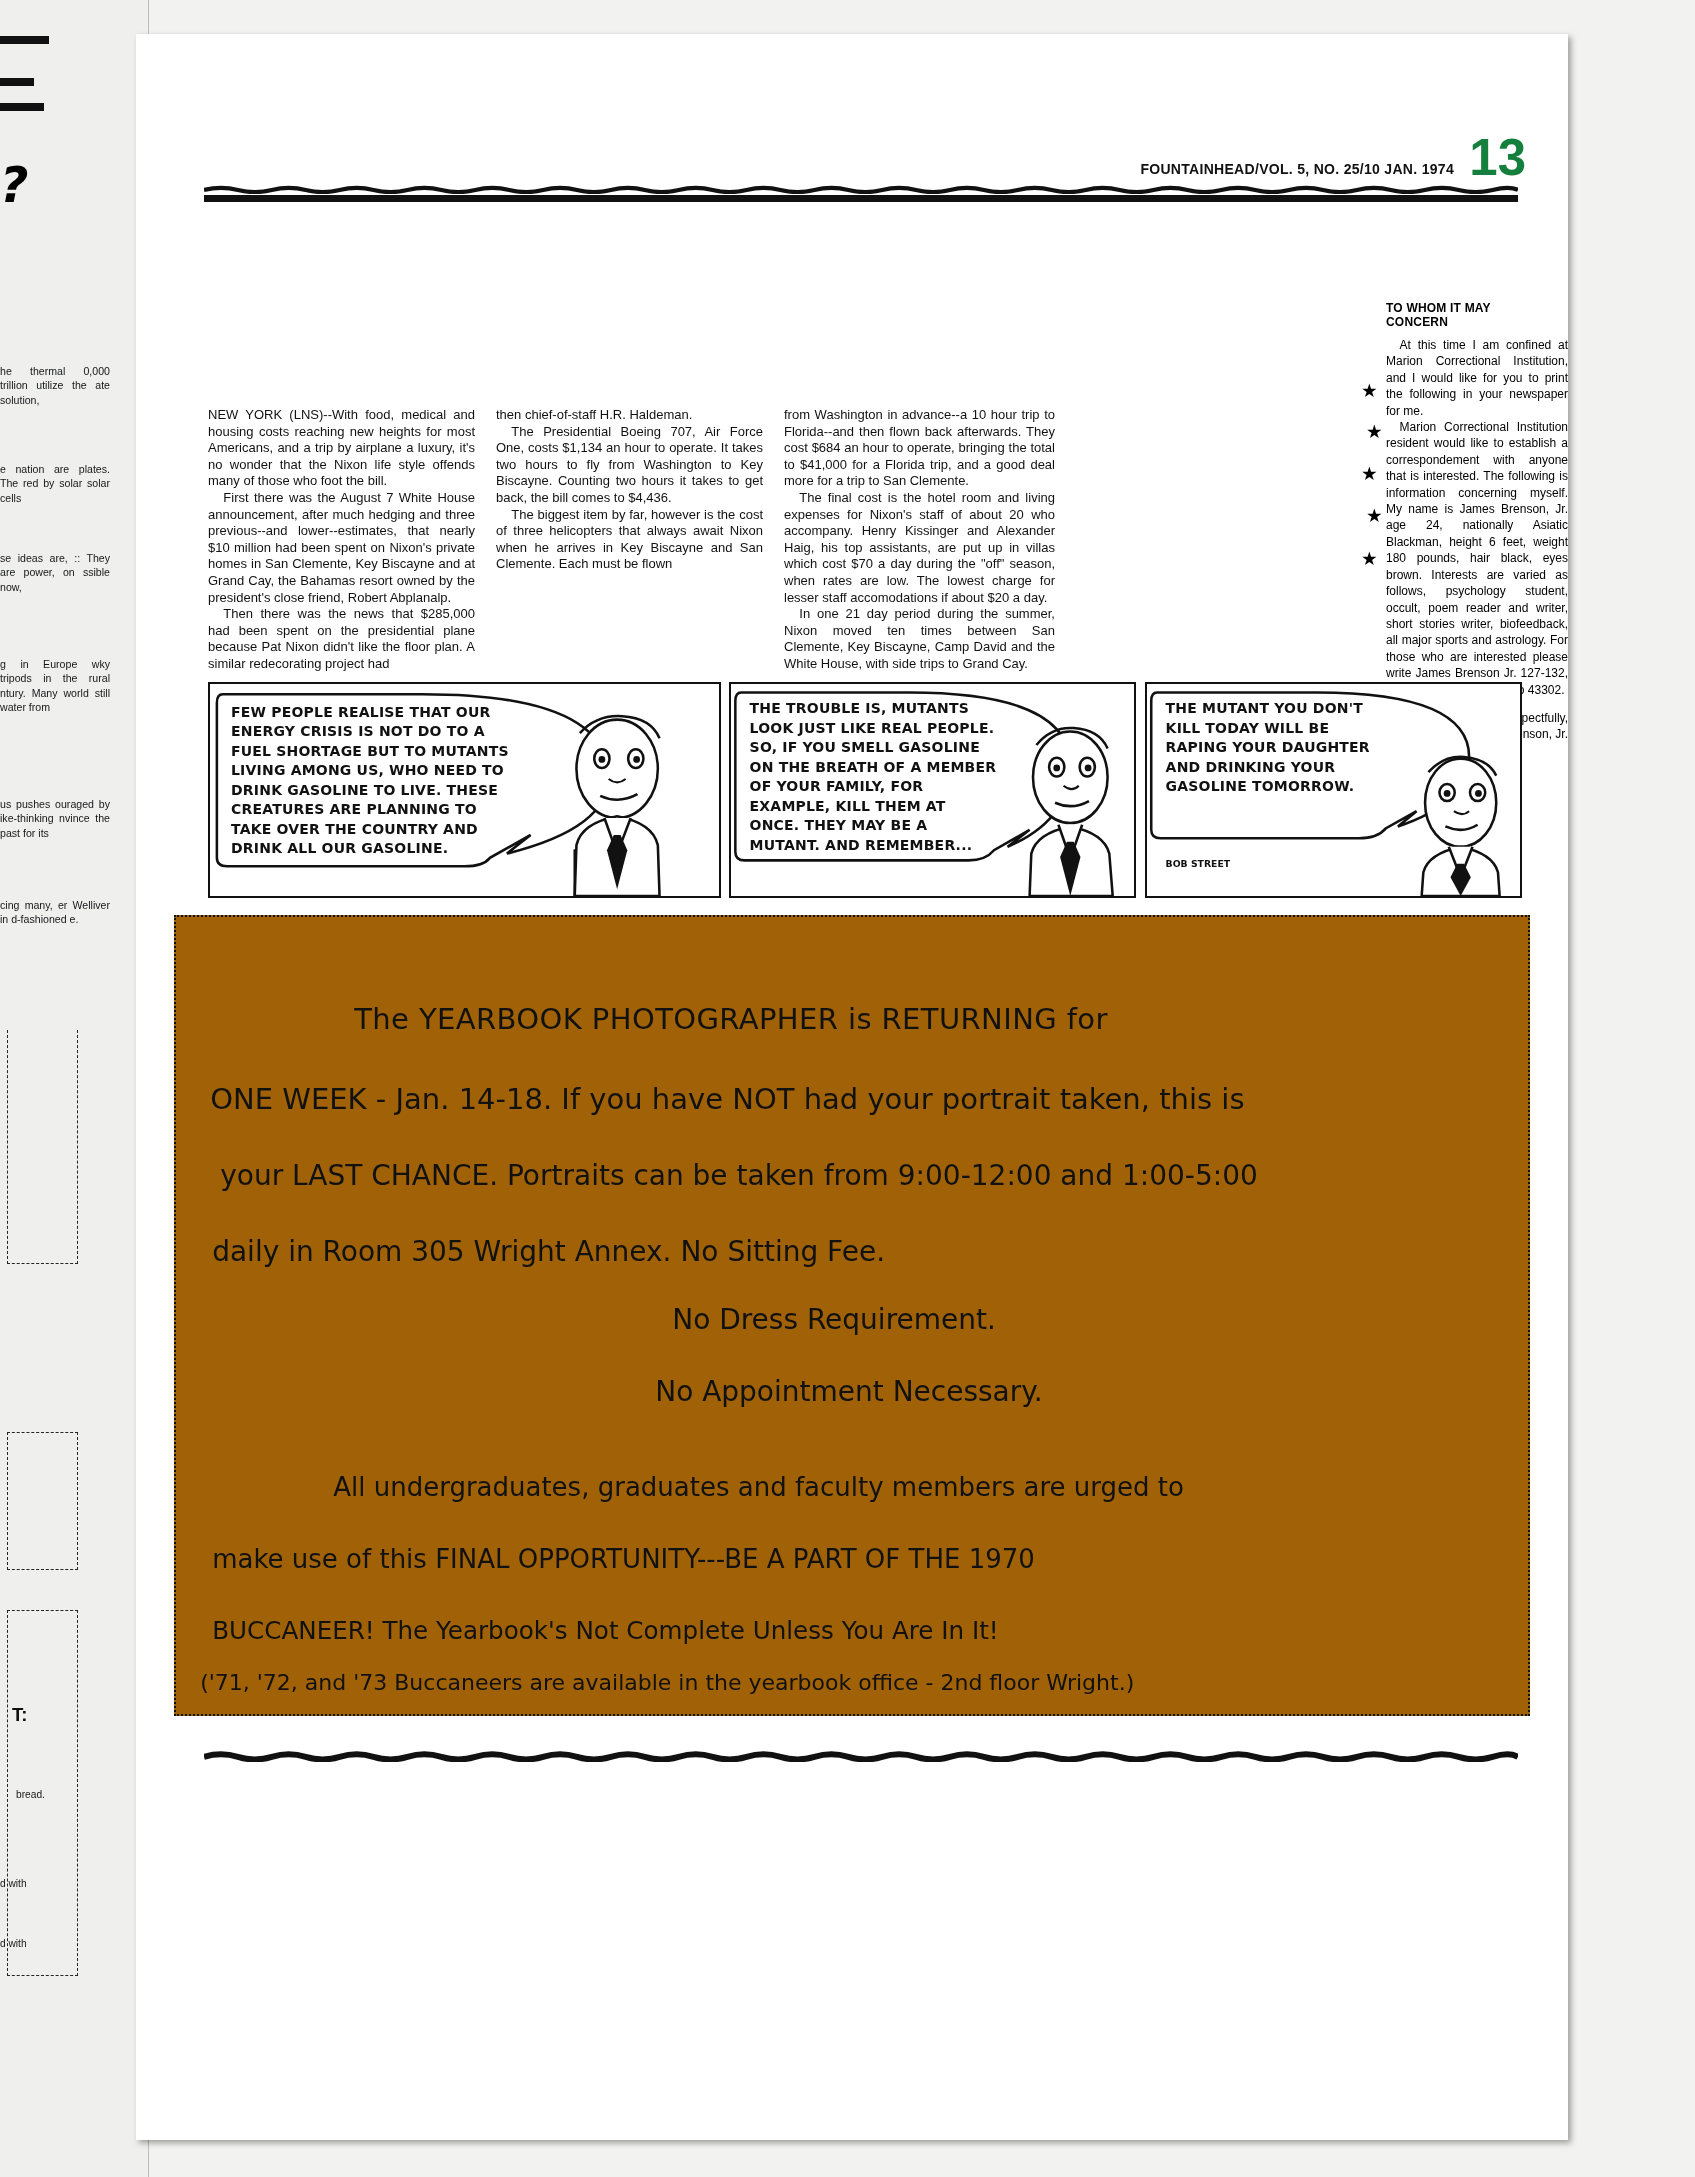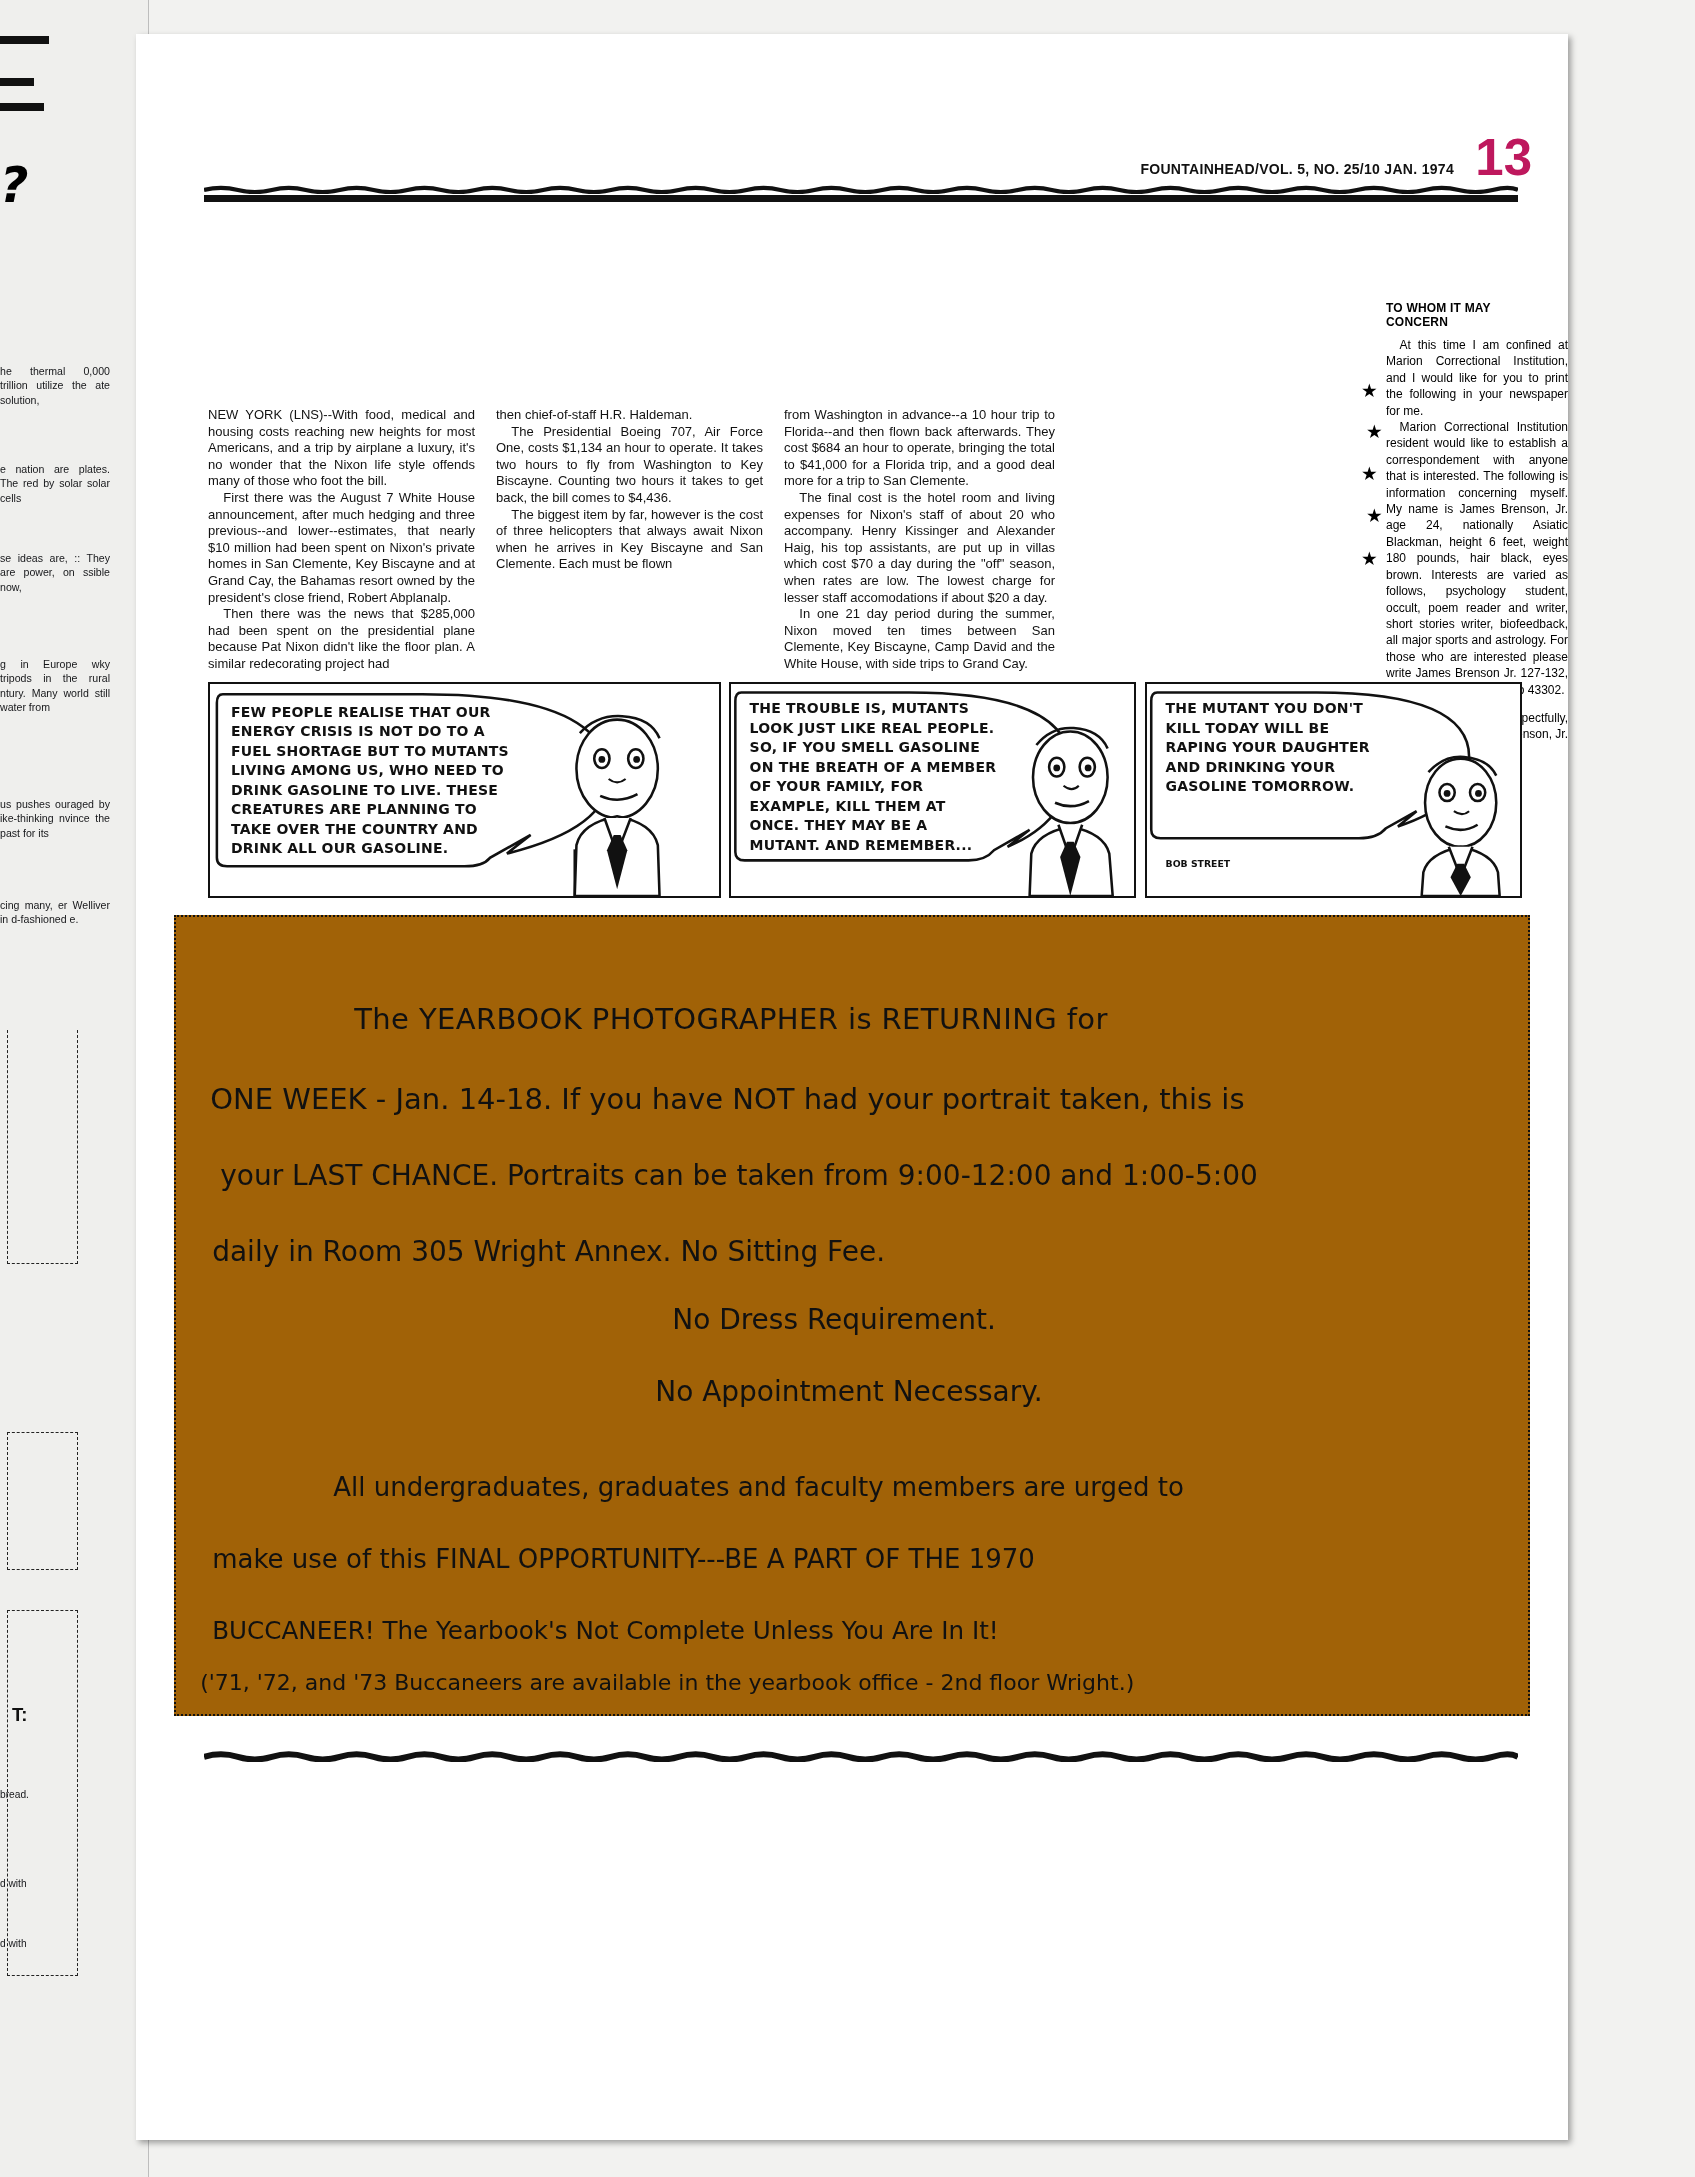--- a/index.html
+++ b/index.html
@@ -83,25 +83,25 @@
     position: absolute;
     right: 17px;
     top: 110px;
     font-size: 14px;
     letter-spacing: 0.3px;
     color: #111;
     font-weight: 600;
   }
   .pagenum {
     position: absolute;
-    right: 3px;
+    right: 9px;
     top: 81px;
     font-size: 51px;
     font-weight: bold;
-    color: #be185d;
+    color: #15803d;
     font-family: "Liberation Sans", sans-serif;
     line-height: 51px;
   }
   .rule-thick {
     position: absolute;
     left: 34px;
     width: 1314px;
     height: 6px;
     background: #111;
   }
@@ -238,21 +238,21 @@
     <div class="lbigtext" style="left:17px; top:1120px; font-size:12.7px; font-weight:normal;">res)</div>
     <div class="lbigtext" style="left:17px; top:1144px; font-size:12.7px; font-weight:normal;">20)</div>
     <div class="lbigtext" style="left:6.8px; top:1174px; font-size:12.7px; font-weight:normal;">harles</div>
     <div class="lbox" style="top:1030px; width:69px; height:233px; border-top:none;"></div>
 
     <div class="lbigtext" style="left:12px; top:1492px;">and</div>
     <div class="lbox" style="top:1432px; width:69px; height:136px;"></div>
 
     <div class="lbox" style="top:1610px; width:69px; height:364px;"></div>
     <div class="lbigtext" style="left:12px; top:1704px;">T:</div>
-    <div class="lfrag" style="top:1788px; width:59px; font-size:10.2px;">bread.</div>
+    <div class="lfrag" style="top:1788px; width:59px; font-size:10.2px;padding-left:16px;">bread.</div>
     <div class="lfrag" style="top:1877px; width:59px; font-size:10.2px;">d with</div>
     <div class="lfrag" style="top:1937px; width:59px; font-size:10.2px;">d with</div>
   </div>
 
   <div id="sheet">
     <div id="sheet-inner">
 
       <div class="pagenum">13</div>
       <div class="masthead" style="right:81px;">FOUNTAINHEAD/VOL. 5, NO. 25/10 JAN. 1974</div>
 

